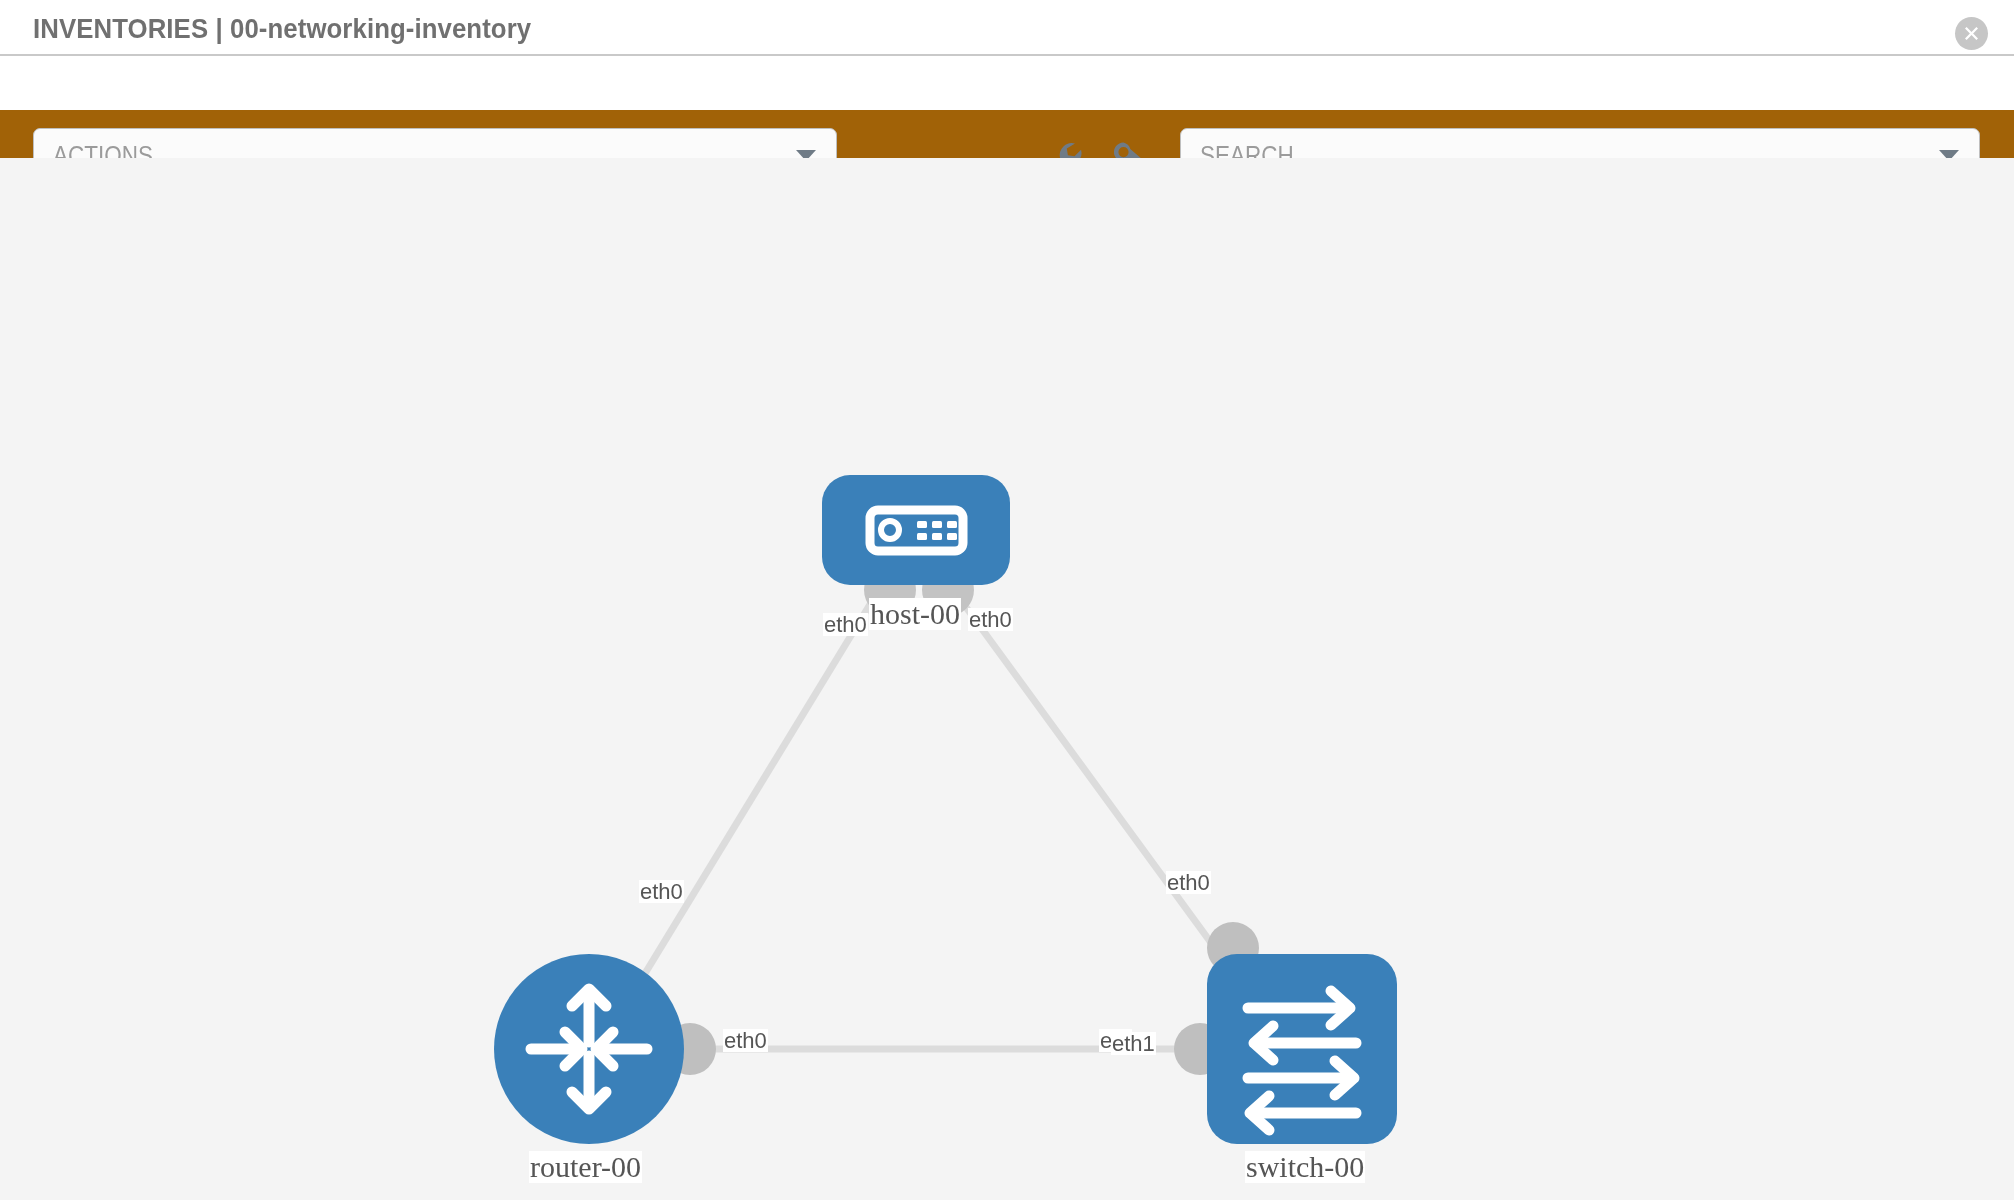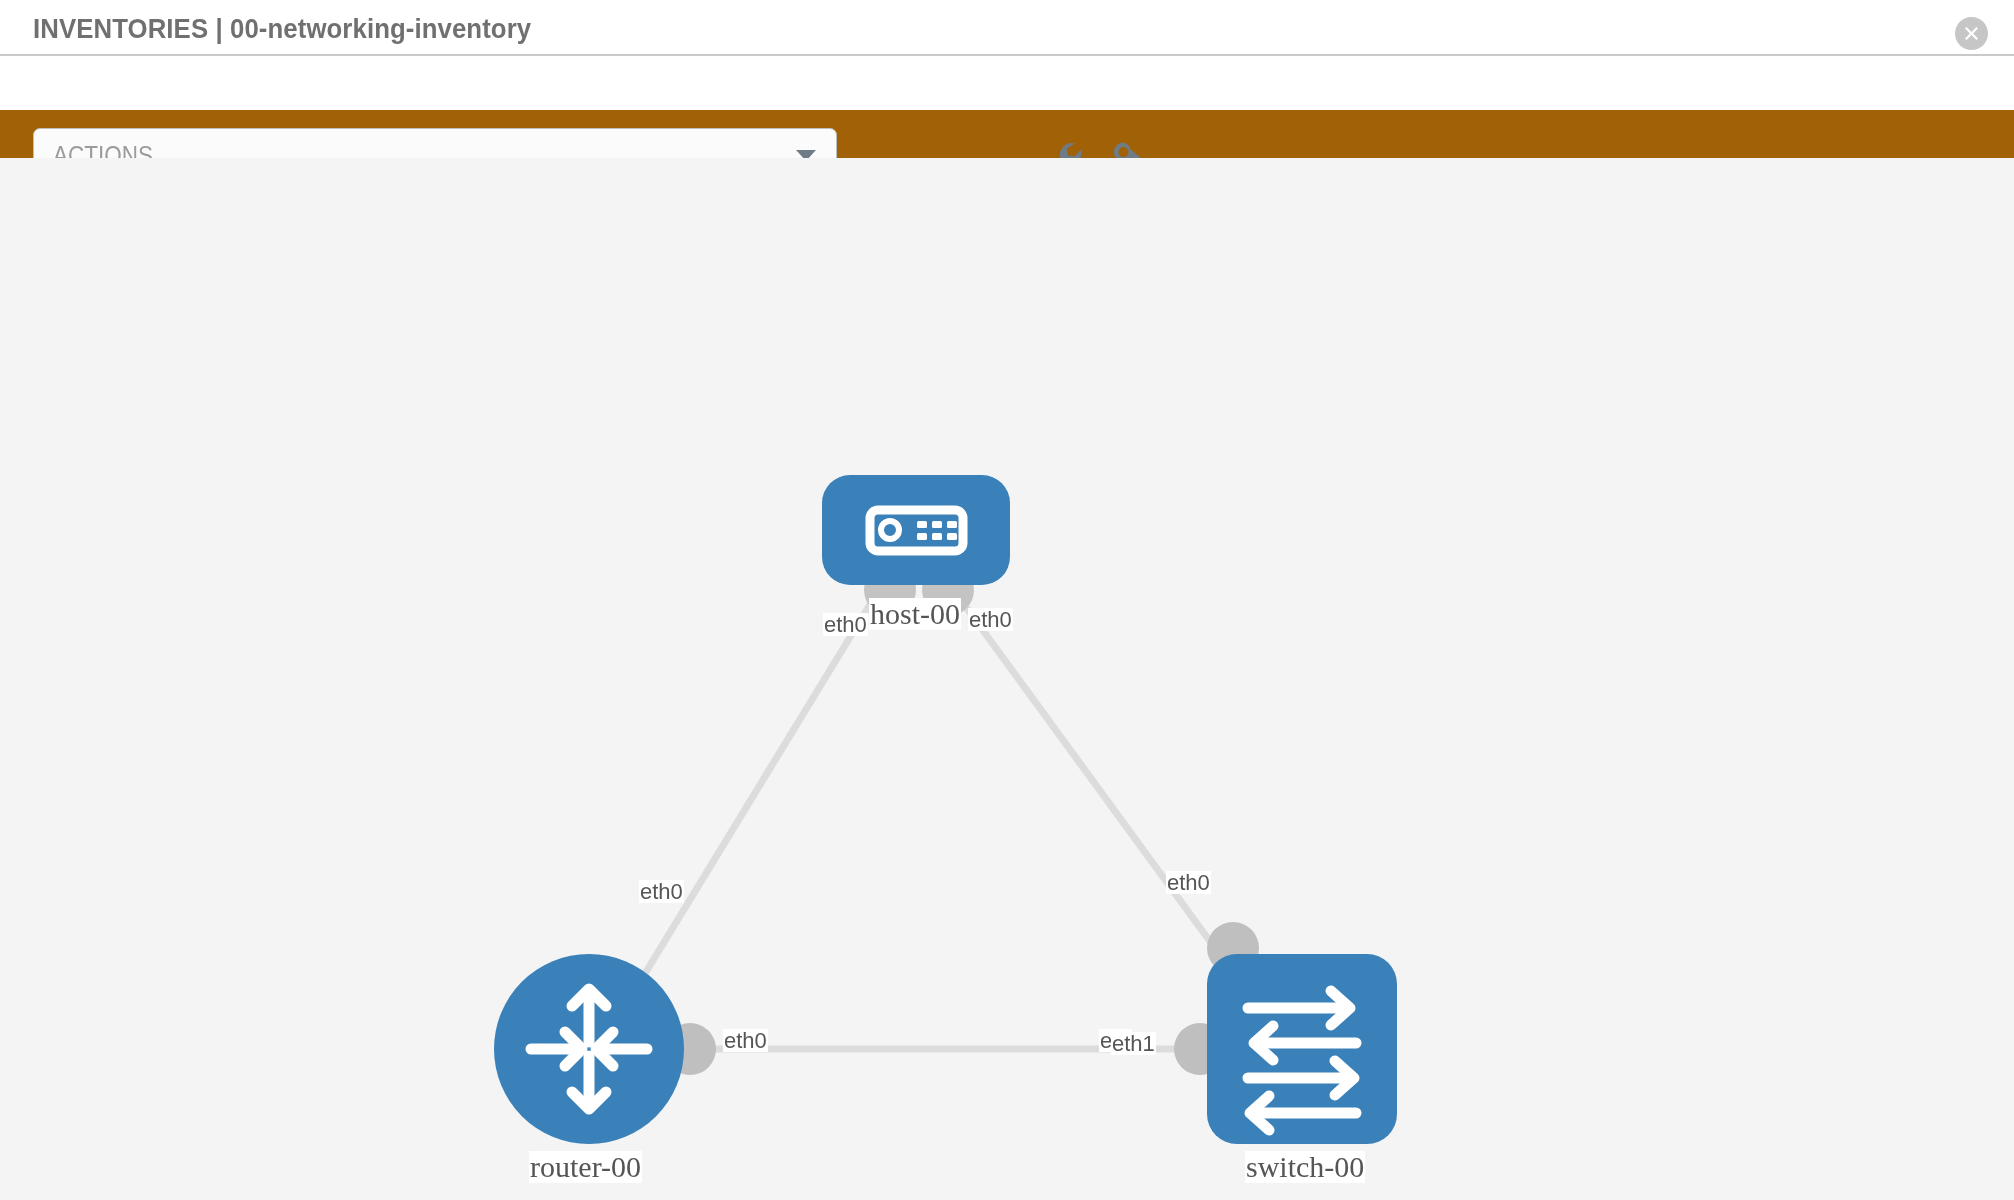--- a/index.html
+++ b/index.html
@@ -145,20 +145,24 @@
     </div>
 
     <div class="tool-icon key">
       <svg width="44" height="44" viewBox="0 0 44 44" aria-hidden="true">
         <g fill="#6f7b86">
           <path d="M15.5 6.5 a9.6 9.6 0 1 0 6.8 16.4 l2.6 2.6 l3.0 -1.0 l1.0 3.0 l3.0 -1.0 l1.1 3.1 l3.0 -1.1 l1.8 1.9 l2.2 -2.2 L22.3 12.9 A9.6 9.6 0 0 0 15.5 6.5 Z M15.5 11.0 a5.1 5.1 0 1 1 0 10.2 a5.1 5.1 0 0 1 0 -10.2 Z"></path>
         </g>
       </svg>
     </div>
 
+    <div class="search-select">
+      <div class="search-label">SEARCH</div>
+      <div class="caret"></div>
+    </div>
   </div>
 
   <div class="canvas">
 
     <svg class="topology-svg" width="2014" height="1042">
 
       <g>
         <line x1="880" y1="430" x2="627" y2="845" stroke="#dcdcdc" stroke-width="7"></line>
         <line x1="952" y1="430" x2="1255" y2="845" stroke="#dcdcdc" stroke-width="7"></line>
         <line x1="640" y1="891" x2="1250" y2="891" stroke="#dcdcdc" stroke-width="7"></line>

